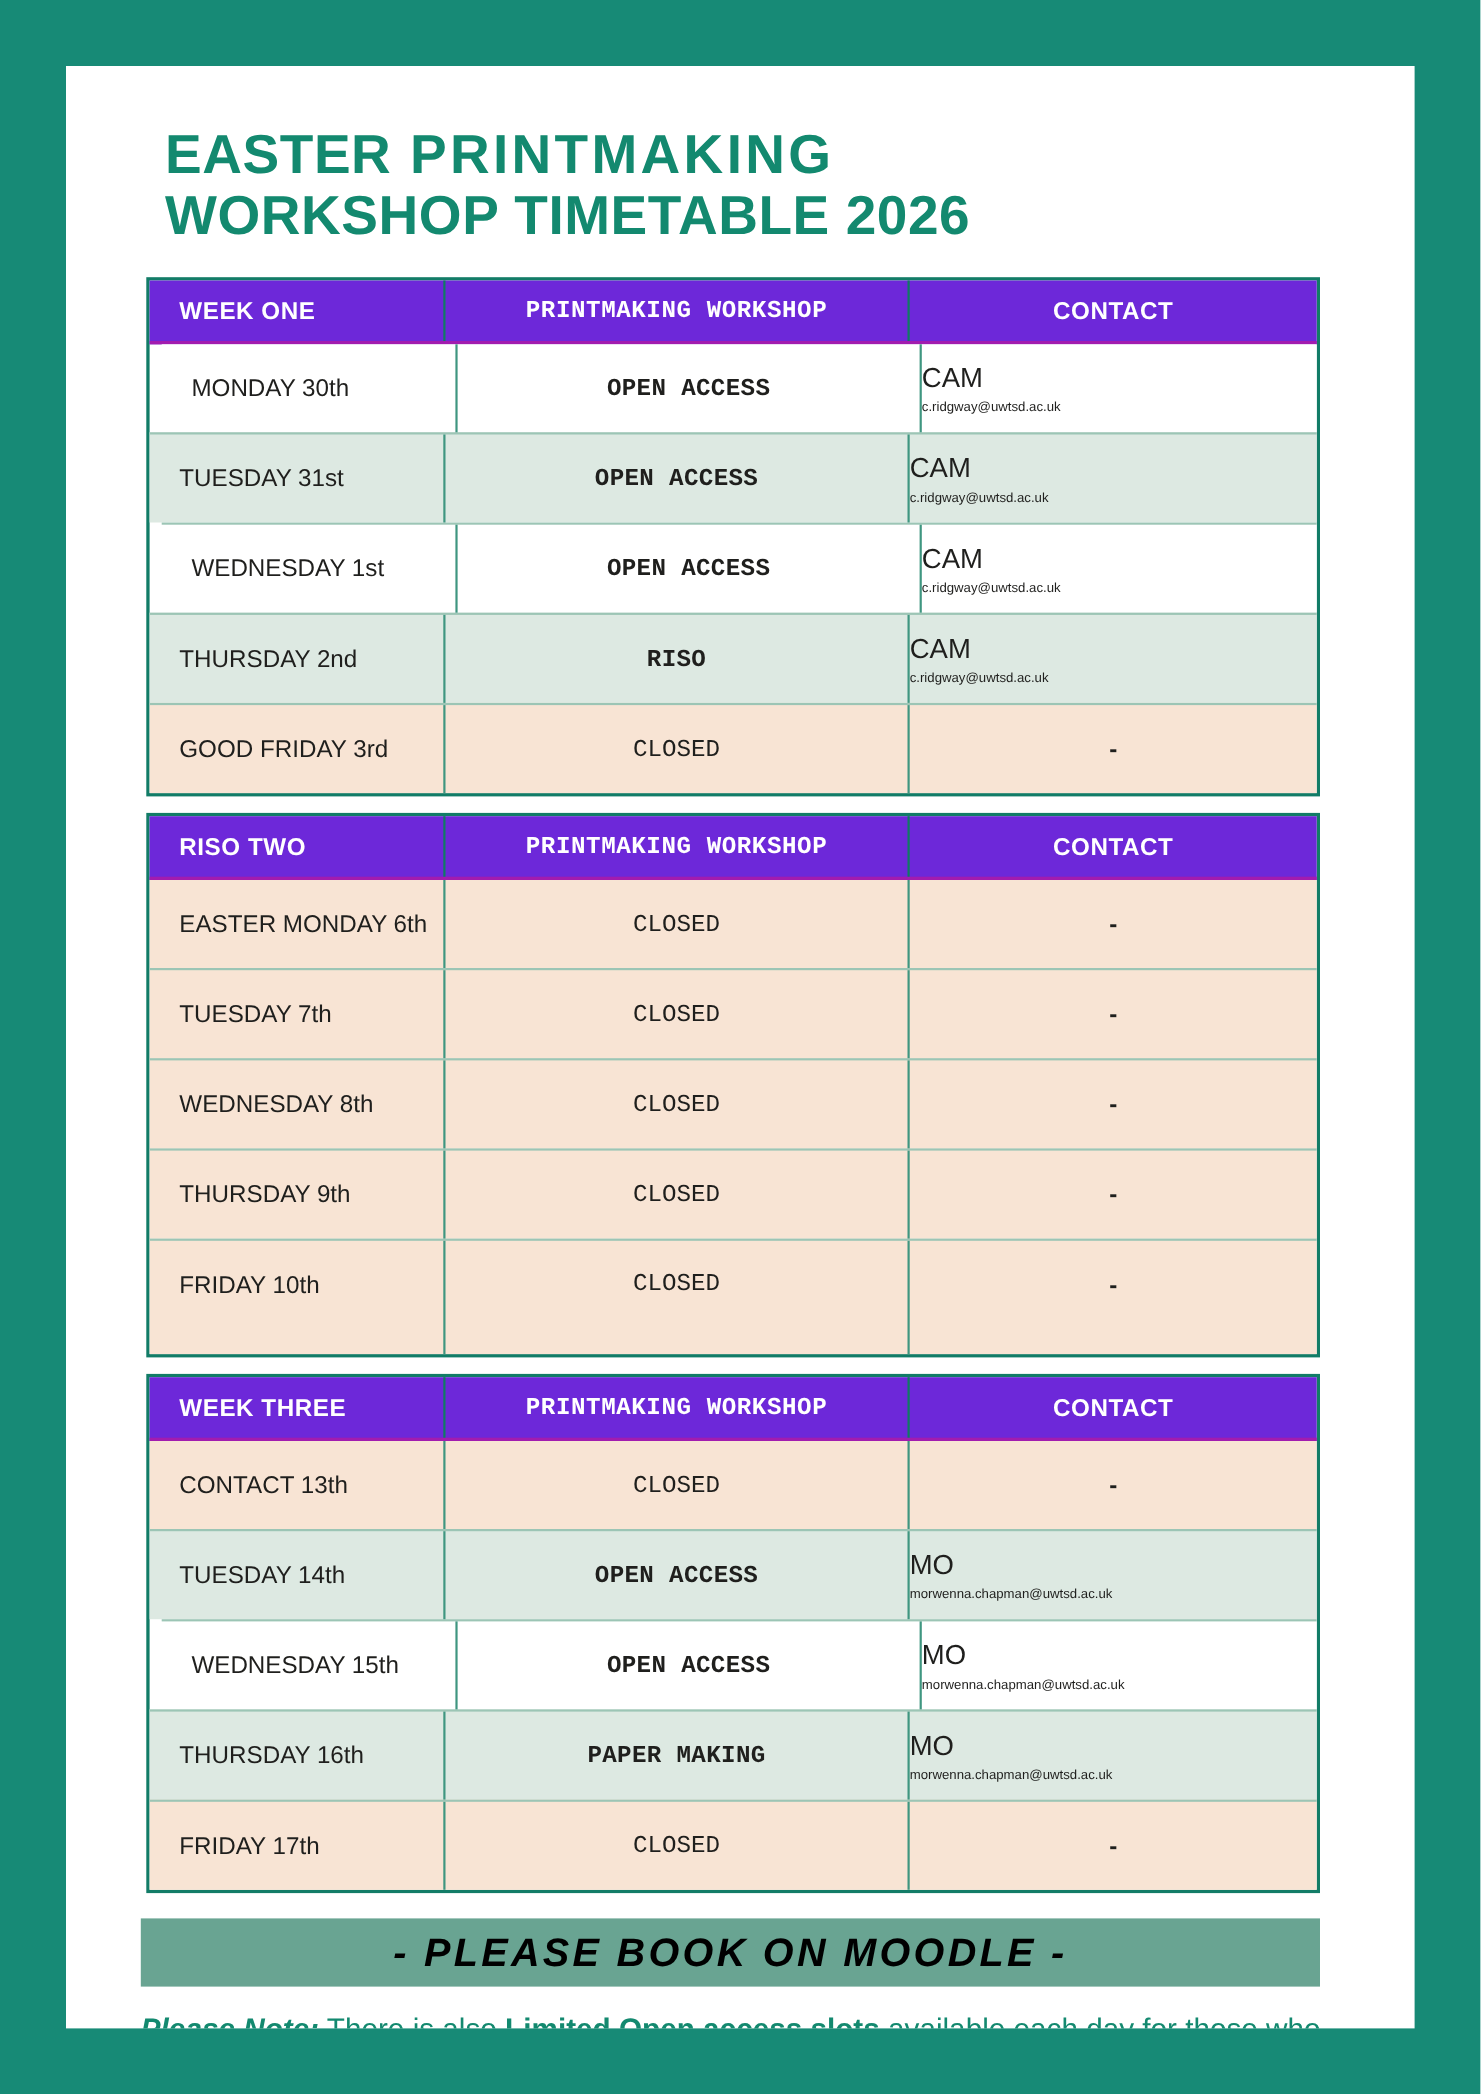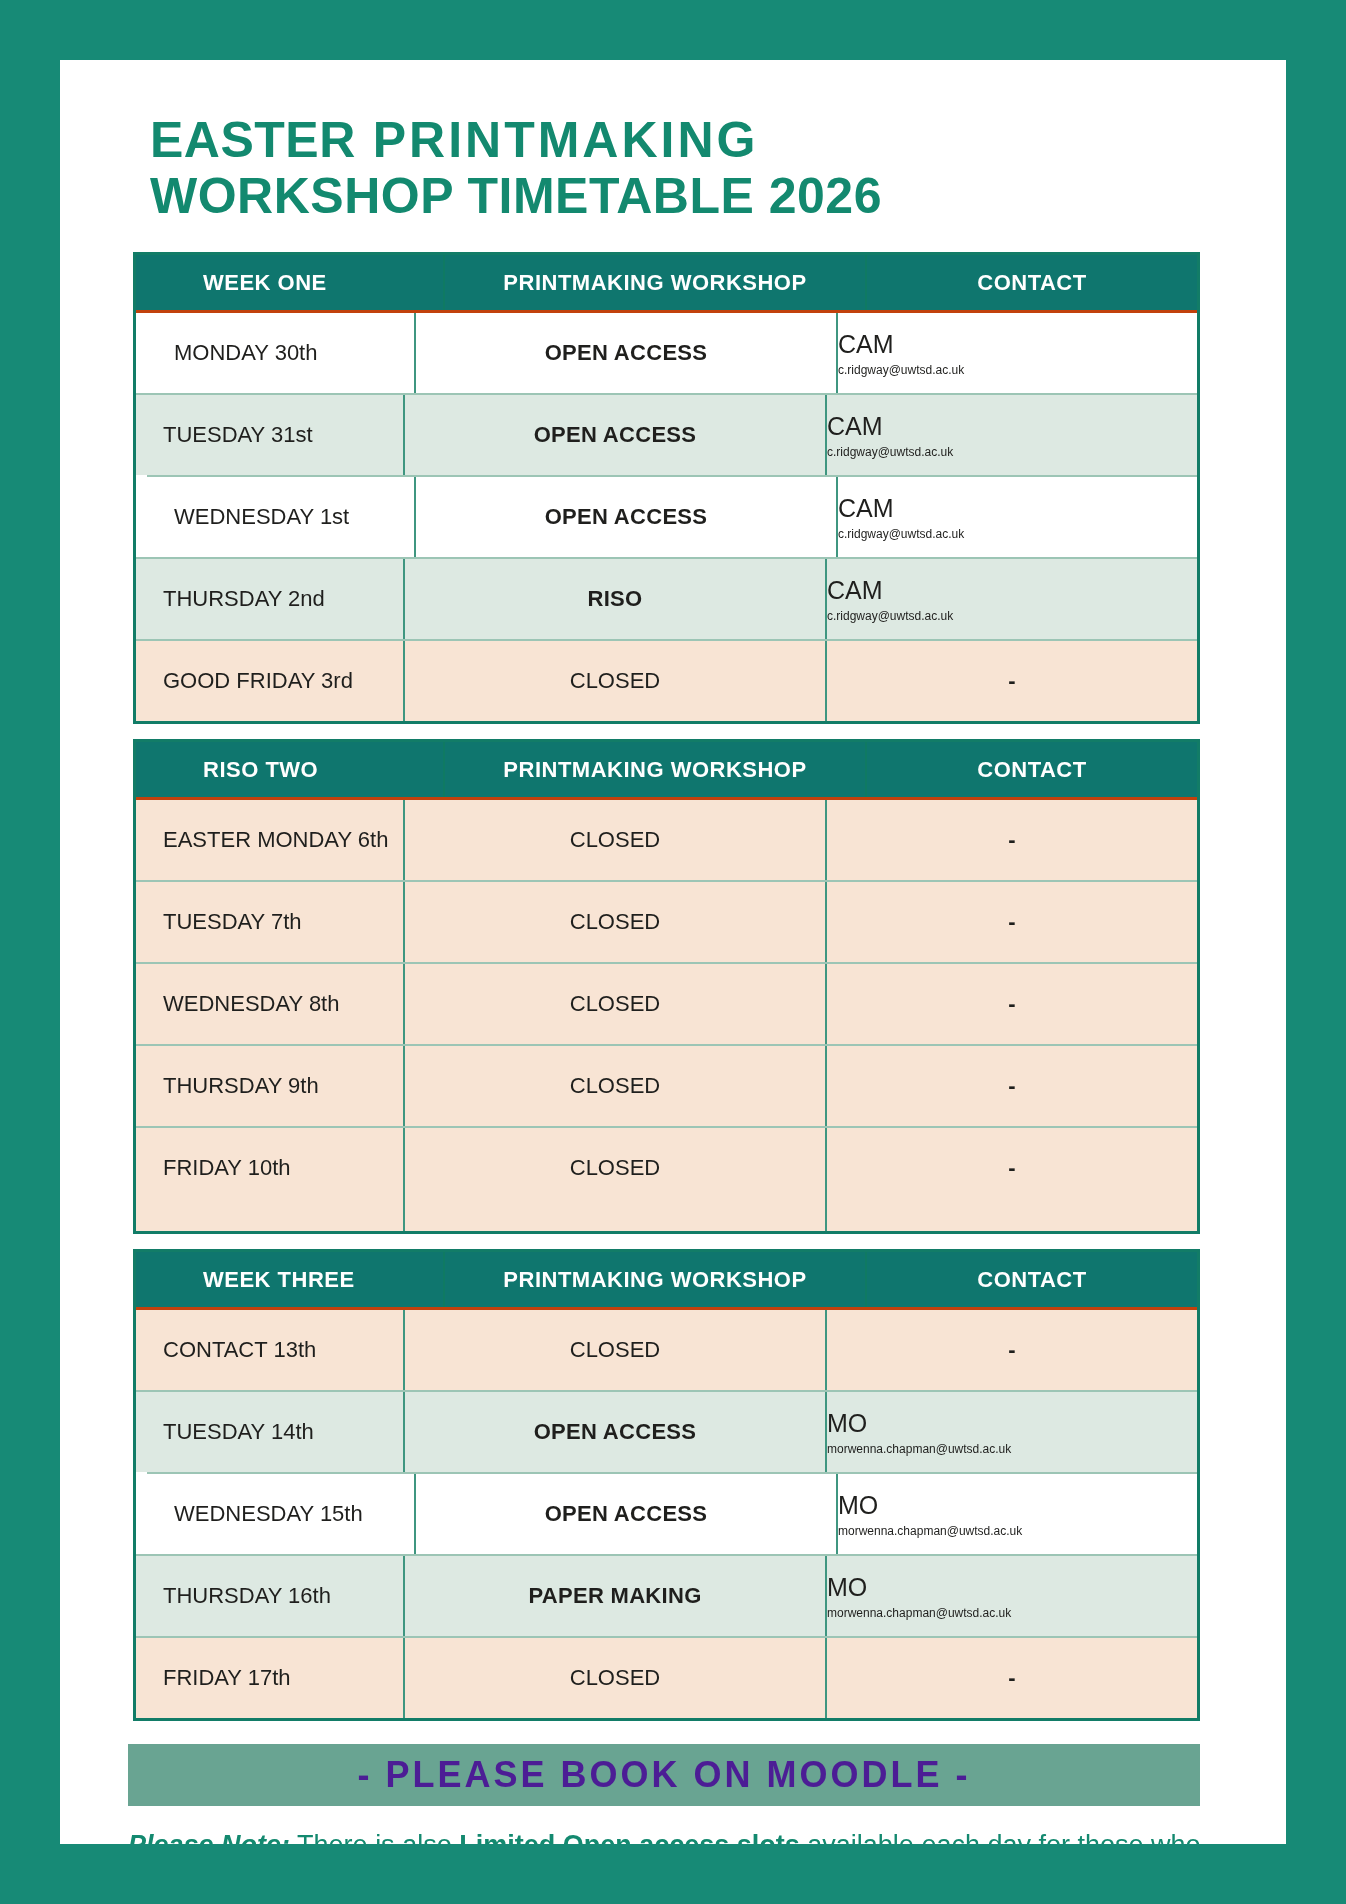--- a/index.html
+++ b/index.html
@@ -31,59 +31,58 @@
   .tables{margin-left:73px;width:1067px;}
   .wk-table{
     box-sizing:border-box;
     border:3px solid #127c67;
     margin-top:15px;
     background:#ffffff;
   }
   .wk-table:first-child{margin-top:28px;}
   .trow{display:grid;grid-template-columns:267px 424px 1fr;}
   .hdr{
-    background:#0f766e;
+    background:#6d28d9;
     height:55px;
-    border-bottom:3px solid #c2410c;
-    padding-left:40px;
+    border-bottom:3px solid #a21caf;
   }
   .hdr .cell{
     color:#ffffff;font-weight:700;font-size:22px;letter-spacing:.5px;
   }
   .row{height:80px;}
   .row + .row{border-top:2px solid #9cc5b5;}
   .row.tall{height:103px;}
   .row.tall .cell{padding-bottom:24px;}
   .bg-white{background:#ffffff;margin-left:11px;}
   .bg-green{background:#dde9e2;}
   .bg-peach{background:#f8e4d4;}
 
   .cell{display:flex;align-items:center;box-sizing:border-box;color:#1f1f1d;}
   .c-day{padding-left:27px;font-size:22px;}
   .c-workshop{
     justify-content:center;text-align:right;font-size:22px;
-    border-left:2px solid #3f9680;border-right:2px solid #3f9680;
+    border-left:2px solid #3f9680;border-right:2px solid #3f9680;font-family:Liberation Mono, monospace;
   }
   .hdr .c-workshop{border-left-color:#0f7a63;border-right-color:#0f7a63;}
   .c-workshop.wbold{font-weight:700;letter-spacing:.3px;}
   .c-contact{
     flex-direction:column;align-items:flex-start;justify-content:center;
   }
   .hdr .c-contact{flex-direction:row;align-items:center;justify-content:center;padding-left:0;}
   .c-contact .nm{font-size:25px;}
   .c-contact .em{font-size:12px;margin-top:4px;}
   .c-contact.dash{align-items:center;padding-left:0;font-size:22px;font-weight:700;}
 
   
   .banner{
     margin:23px 0 0 68px;
     width:1072px;height:62px;
     background:#69a492;
     display:flex;align-items:center;justify-content:center;
-    color:#4c1d95;font-weight:700;font-size:36px;letter-spacing:3px;
+    color:#000000;font-weight:700;font-size:36px;letter-spacing:3px;font-style:italic;
   }
 
   
   .note{
     margin:22px 0 0 68px;
     width:1140px;
     color:#13896f;
     font-size:27px;
     line-height:1.3;
   }

